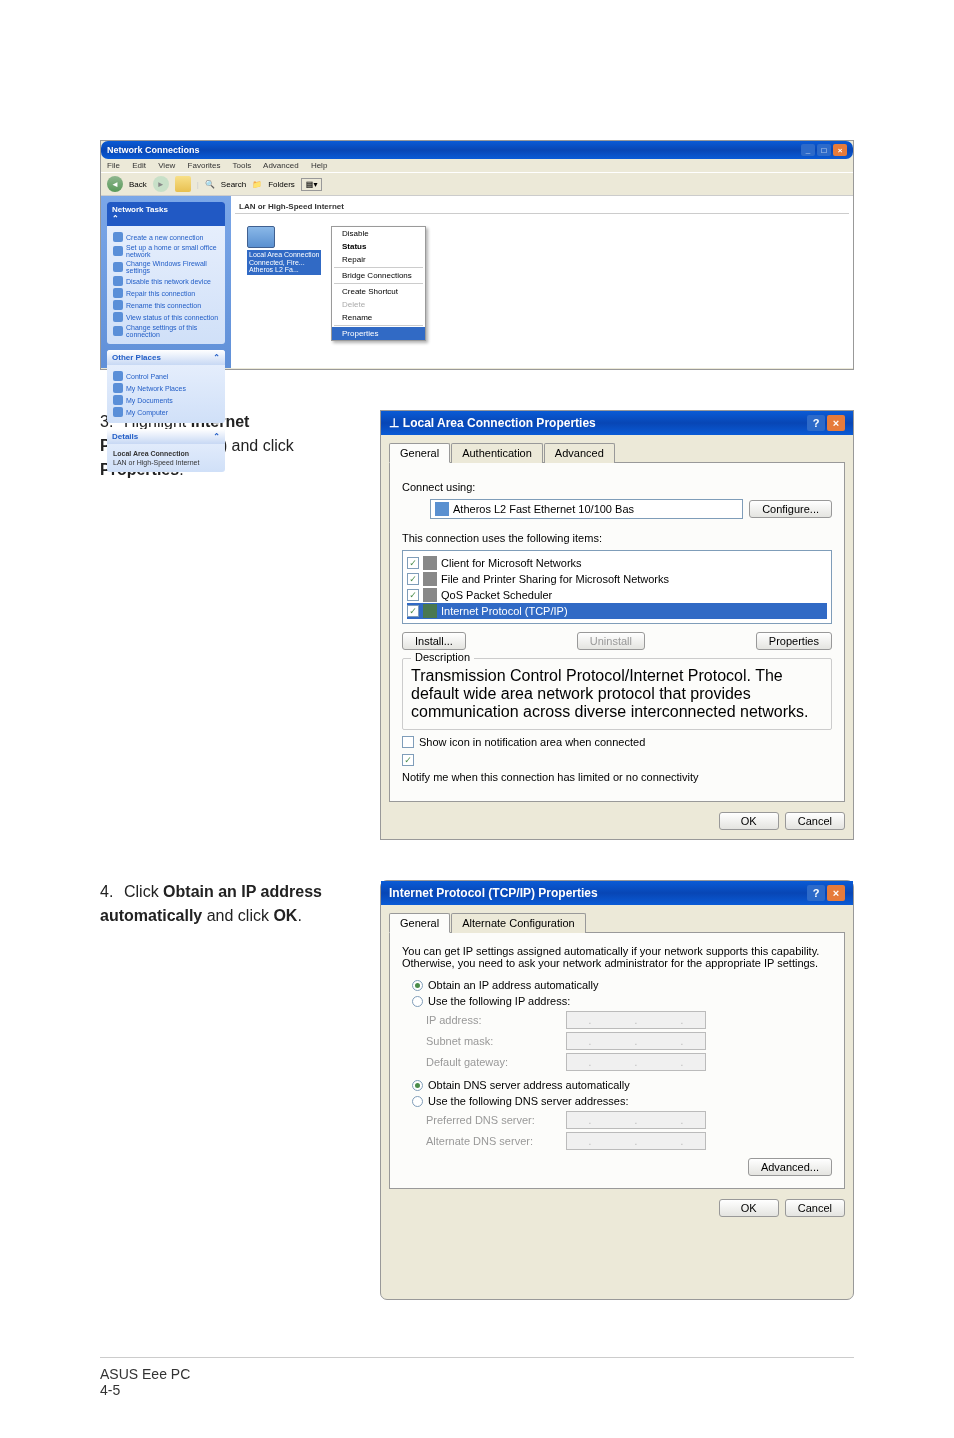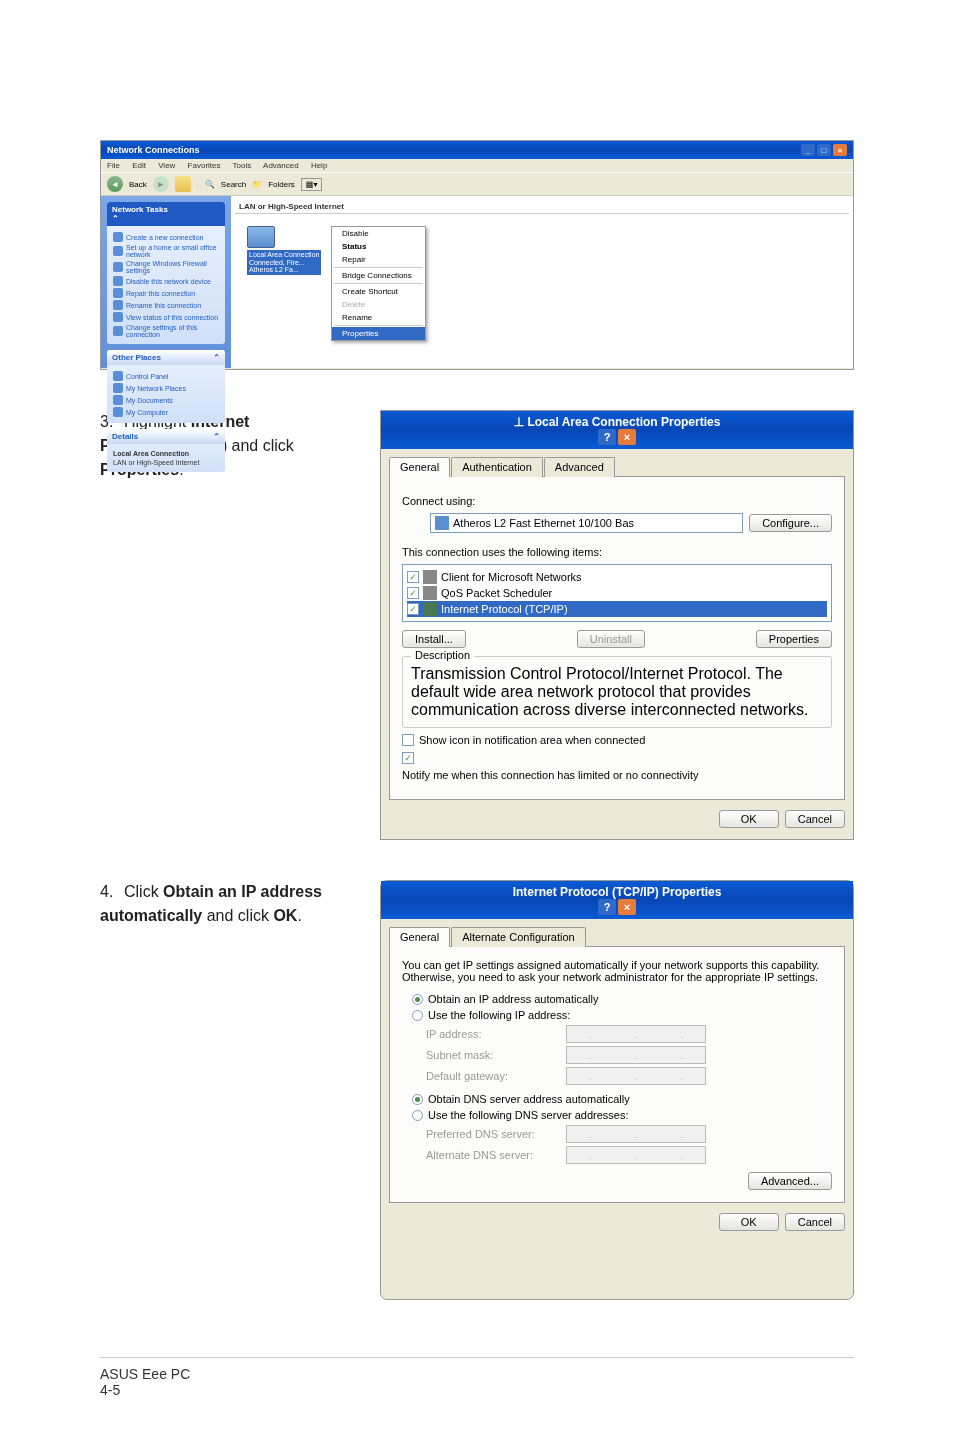--- a/index.html
+++ b/index.html
@@ -44,20 +44,21 @@
     .xp-titlebar {
       height: 18px;
       background: linear-gradient(to bottom, #0a5bd6, #0846b5 50%, #0a5bd6);
       color: #fff;
       padding: 2px 6px;
       font-size: 9px;
       font-weight: bold;
       display: flex;
       align-items: center;
       justify-content: space-between;
+      border-radius: 7px;
     }
     .xp-winbtns { display:flex; gap:2px;}
     .xp-winbtn { width:14px;height:12px;background:#e67b3b;border-radius:2px;display:flex;align-items:center;justify-content:center;font-size:8px;}
     .xp-winbtn.min,.xp-winbtn.max{background:#2d6ac9;}
     .xp-menu {
       background: #ece9d8;
       padding: 2px 6px;
       font-size: 8px;
       color: #333;
     }
@@ -135,21 +136,20 @@
     }
     .dlg-title {
       background: linear-gradient(to bottom, #0a5bd6, #0846b5 50%, #0a5bd6);
       color: #fff;
       padding: 4px 8px;
       font-weight: bold;
       font-size: 12px;
       display:flex;
       justify-content:space-between;
       align-items:center;
-      flex-direction:column;
     }
     .dlg-title-btns {display:flex;gap:2px;}
     .dlg-title-btn{width:18px;height:16px;border-radius:2px;display:flex;align-items:center;justify-content:center;font-size:11px;font-weight:bold;}
     .dlg-title-btn.help{background:#2d6ac9;color:#fff;}
     .dlg-title-btn.close{background:#e67b3b;color:#fff;}
     .dlg-body { padding: 8px; }
     .tabs { display:flex; margin-bottom:-1px;}
     .tab { padding:3px 10px; border:1px solid #999;border-bottom:none;background:#ece9d8;font-size:11px;border-radius:2px 2px 0 0;margin-right:1px;}
     .tab.active { background:#fcfcfa;position:relative;z-index:2;border-bottom:1px solid #fcfcfa;}
     .tab-content {
@@ -392,20 +392,25 @@
         <div class="field-row" style="margin-top:13px;">This connection uses the following items:</div>
         <div class="listbox">
           <div class="item">
               <span class="chk on"></span>
               <span class="mini-ico"></span>
               <span>Client for Microsoft Networks</span>
             </div>
           <div class="item">
               <span class="chk on"></span>
               <span class="mini-ico"></span>
+              <span>File and Printer Sharing for Microsoft Networks</span>
+            </div>
+          <div class="item">
+              <span class="chk on"></span>
+              <span class="mini-ico"></span>
               <span>QoS Packet Scheduler</span>
             </div>
           <div class="item sel">
               <span class="chk on" style="background:#fff;"></span>
               <span class="mini-ico tcp"></span>
               <span>Internet Protocol (TCP/IP)</span>
             </div>
         </div>
         <div style="display:flex;gap:20px;justify-content:space-between;margin:8px 0;">
           <span class="xp-btn">Install...</span>

